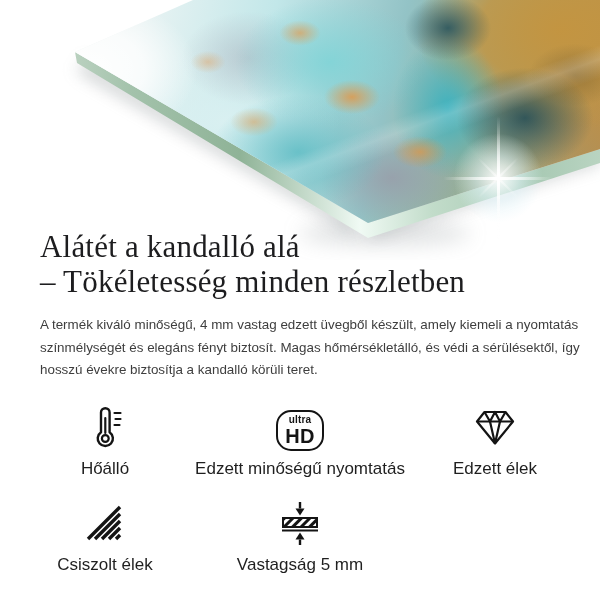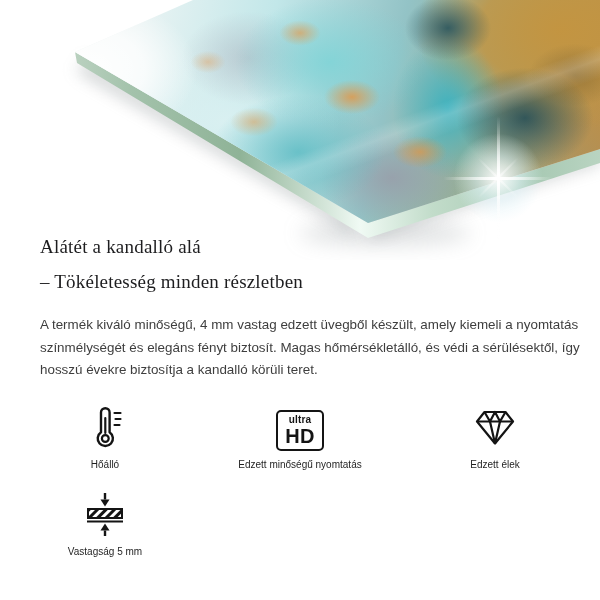--- a/index.html
+++ b/index.html
@@ -49,32 +49,32 @@
   .sparkle .v{left:-1.5px;top:-62px;width:3px;height:124px;filter:blur(0.6px);}
   .sparkle .h{left:-55px;top:-1.5px;width:110px;height:3px;
       background:linear-gradient(to right, rgba(255,255,255,0), rgba(255,255,255,0.95) 45%, rgba(255,255,255,0.95) 55%, rgba(255,255,255,0));filter:blur(0.6px);}
   .sparkle .d{left:-28px;top:-1px;width:56px;height:2px;opacity:.65;
       background:linear-gradient(to right, rgba(255,255,255,0), rgba(255,255,255,0.9), rgba(255,255,255,0));}
   .sparkle .d1{transform:rotate(45deg);}
   .sparkle .d2{transform:rotate(-45deg);}
 
   
   .title{position:absolute;left:40px;top:229px;margin:0;font-family:"Liberation Serif",serif;
-         font-weight:400;font-size:19px;line-height:35px;color:#1d1d1f;letter-spacing:.2px;}
+         font-weight:400;font-size:31px;line-height:35px;color:#1d1d1f;letter-spacing:.2px;}
   .desc{position:absolute;left:40px;top:314px;margin:0;width:540px;
         font-size:13.4px;line-height:22.5px;color:#3e3e3e;}
 
   
   .features{position:absolute;left:40px;top:399px;display:grid;
             grid-template-columns:130px 260px 130px;row-gap:16px;}
   .feature{display:flex;flex-direction:column;align-items:center;}
   .icon-box{height:52px;display:flex;align-items:flex-end;justify-content:center;}
-  .feature-label{margin-top:8px;font-size:10px;color:#1f1f1f;text-align:left;white-space:nowrap;}
+  .feature-label{margin-top:8px;font-size:17px;color:#1f1f1f;text-align:left;white-space:nowrap;}
 
-  .uhd-box{width:44px;height:37px;border:2.6px solid #141414;border-radius:5px;
+  .uhd-box{width:44px;height:37px;border:2.6px solid #141414;border-radius:15px;
            display:flex;flex-direction:column;align-items:center;justify-content:center;line-height:1;}
   .uhd-top{font-size:10px;font-weight:700;color:#141414;letter-spacing:.2px;}
   .uhd-bottom{font-size:20px;font-weight:800;color:#141414;margin-top:1px;letter-spacing:.3px;}
 </style>
 </head>
 <body>
 
 <div class="page">
 
   <div class="hero">
@@ -133,20 +133,34 @@
             <path d="M13.5 9 H34.5 L42 18.5 L24 40.5 L6 18.5 Z"></path>
             <path d="M6 18.5 H42"></path>
             <path d="M13.5 9 L19 18.5 L24 9 L29 18.5 L34.5 9"></path>
             <path d="M19 18.5 L24 40.5 M29 18.5 L24 40.5"></path>
           </g>
         </svg>
       </div>
       <div class="feature-label">Edzett élek</div>
     </div>
 
+    <div class="feature">
+      <div class="icon-box">
+        <svg width="48" height="48" viewBox="0 0 48 48">
+          <g stroke="#141414" stroke-width="3.4">
+            <line x1="7" y1="40" x2="39" y2="8"></line>
+            <line x1="14" y1="40" x2="39" y2="15"></line>
+            <line x1="21" y1="40" x2="39" y2="22"></line>
+            <line x1="28" y1="40" x2="39" y2="29"></line>
+            <line x1="35" y1="40" x2="39" y2="36"></line>
+          </g>
+        </svg>
+      </div>
+      <div class="feature-label">Csiszolt élek</div>
+    </div>
 
     <div class="feature">
       <div class="icon-box">
         <svg width="48" height="48" viewBox="0 0 48 48">
           <defs>
             <pattern id="hatch" patternUnits="userSpaceOnUse" width="6" height="6" patternTransform="rotate(45)">
               <rect width="3" height="6" fill="#141414"></rect>
             </pattern>
           </defs>
           <line x1="24" y1="3" x2="24" y2="9.5" stroke="#141414" stroke-width="2.4"></line>

